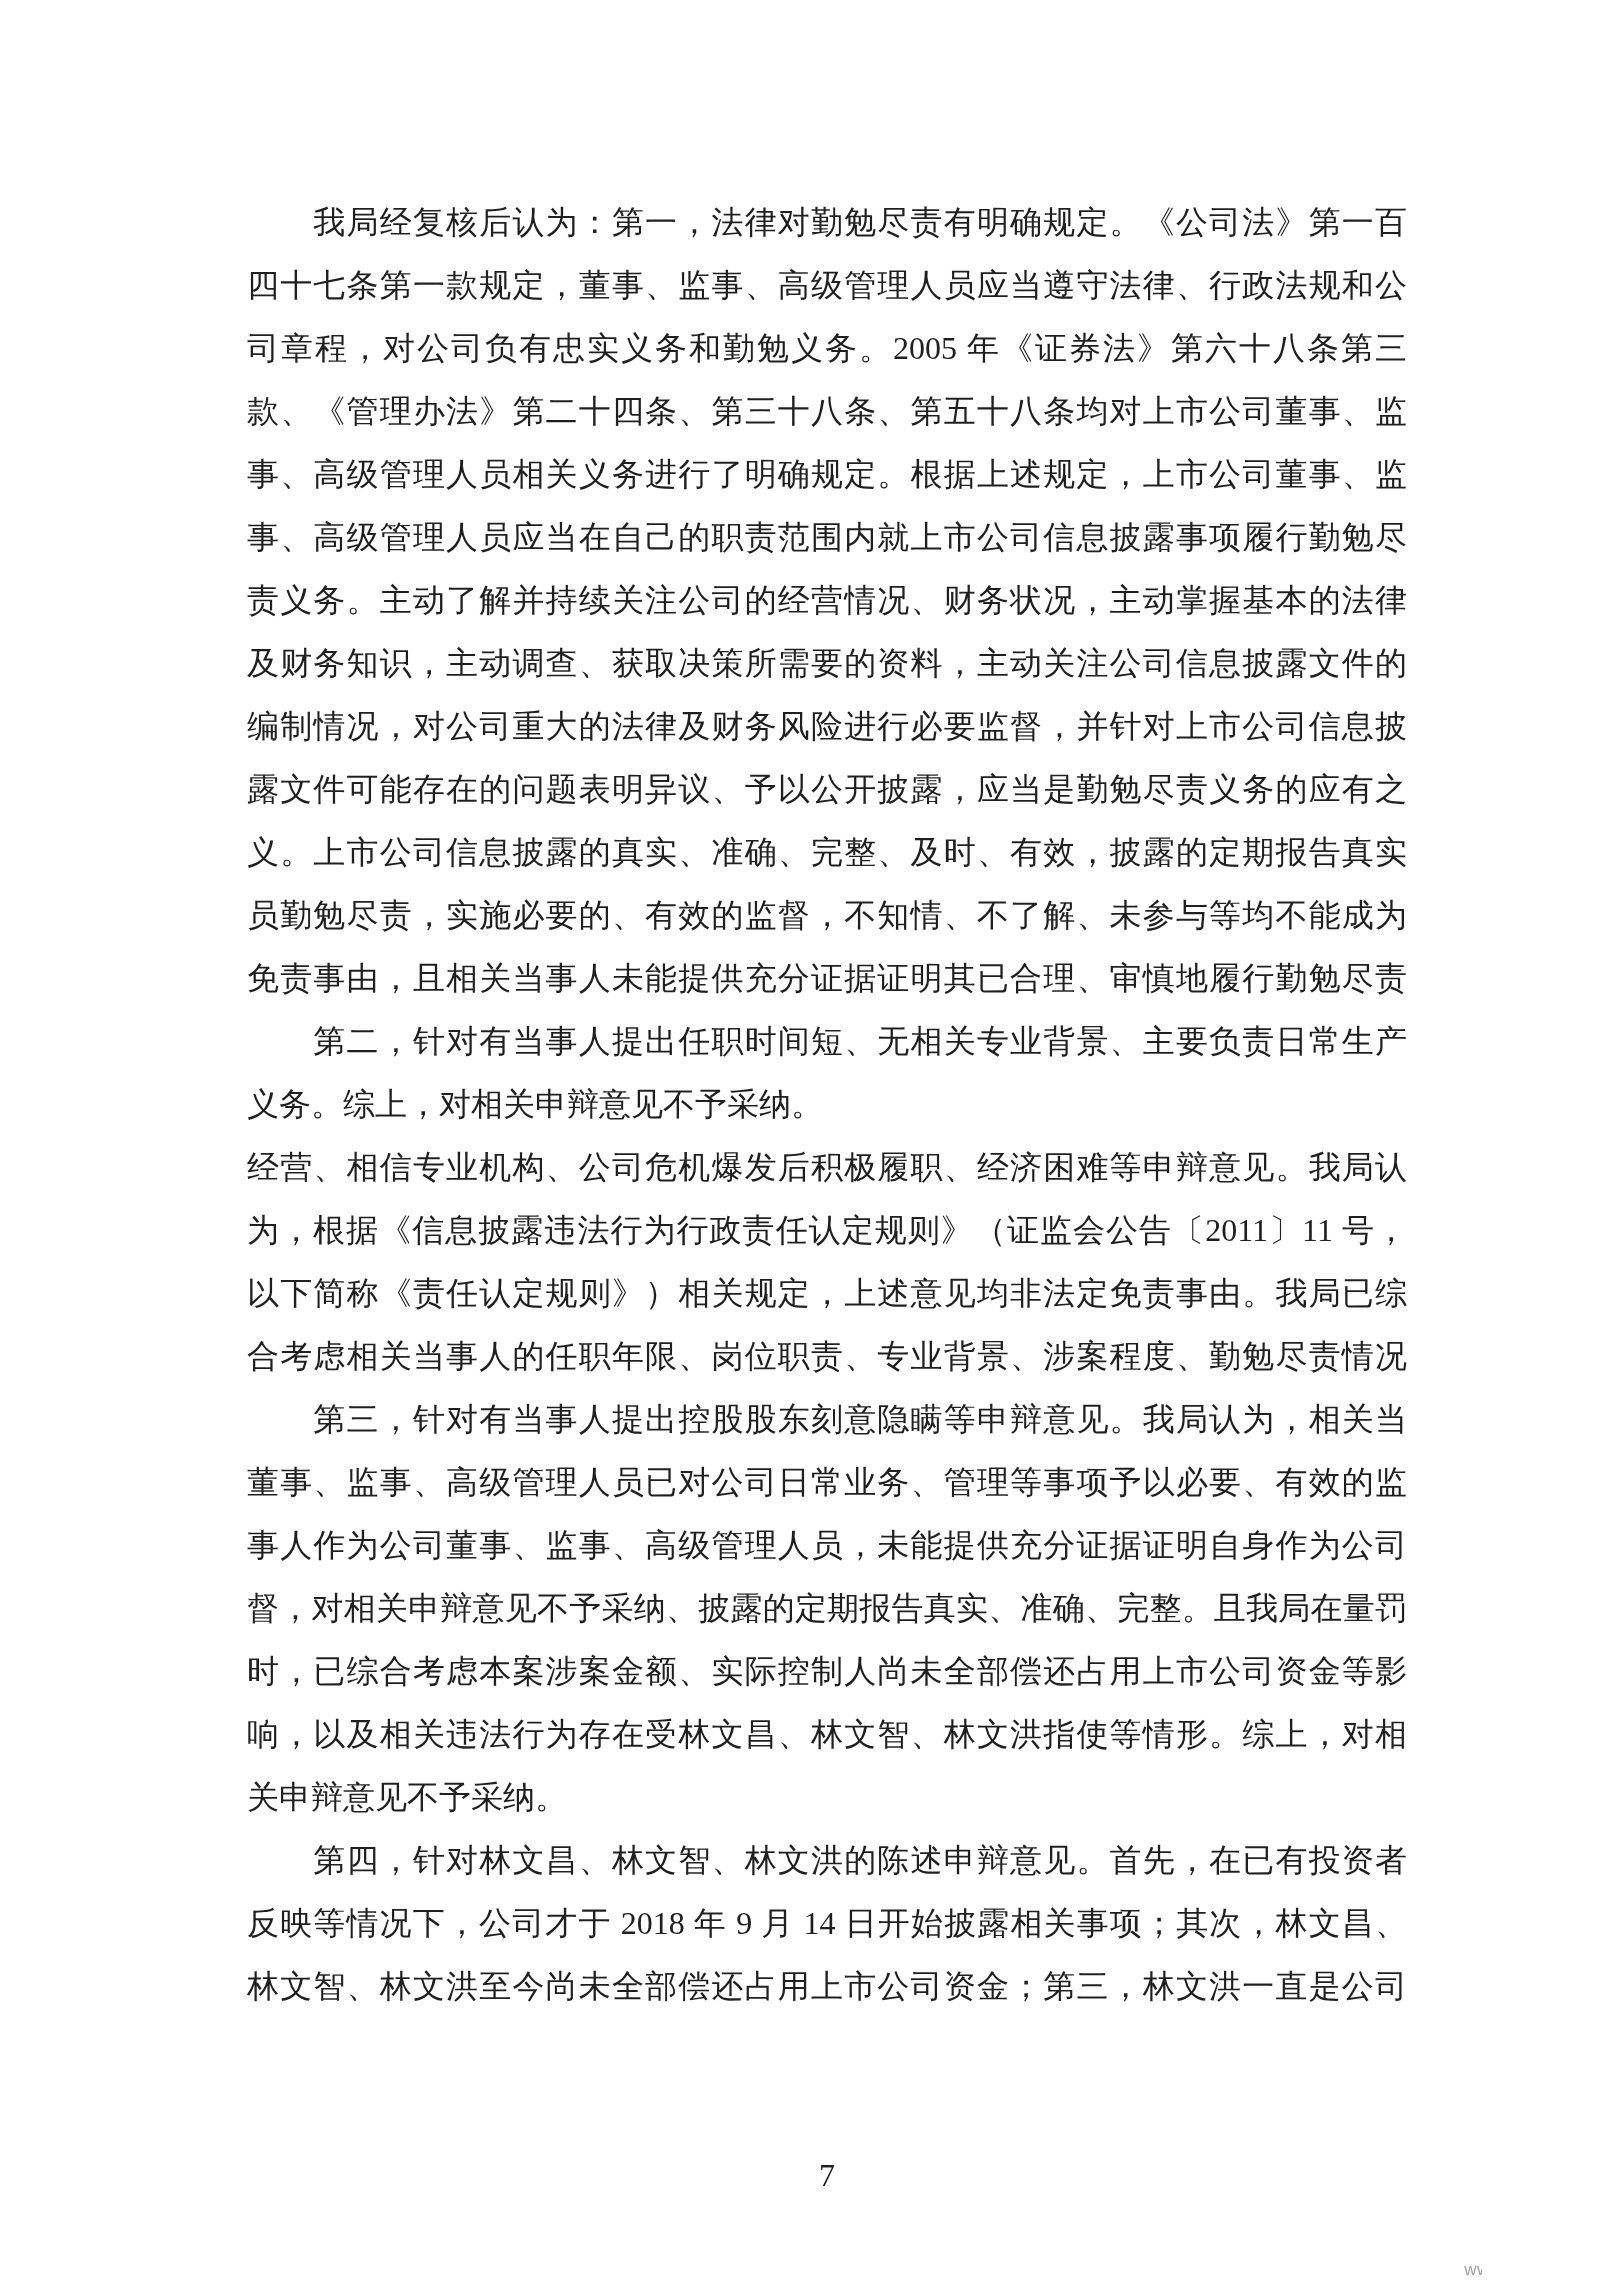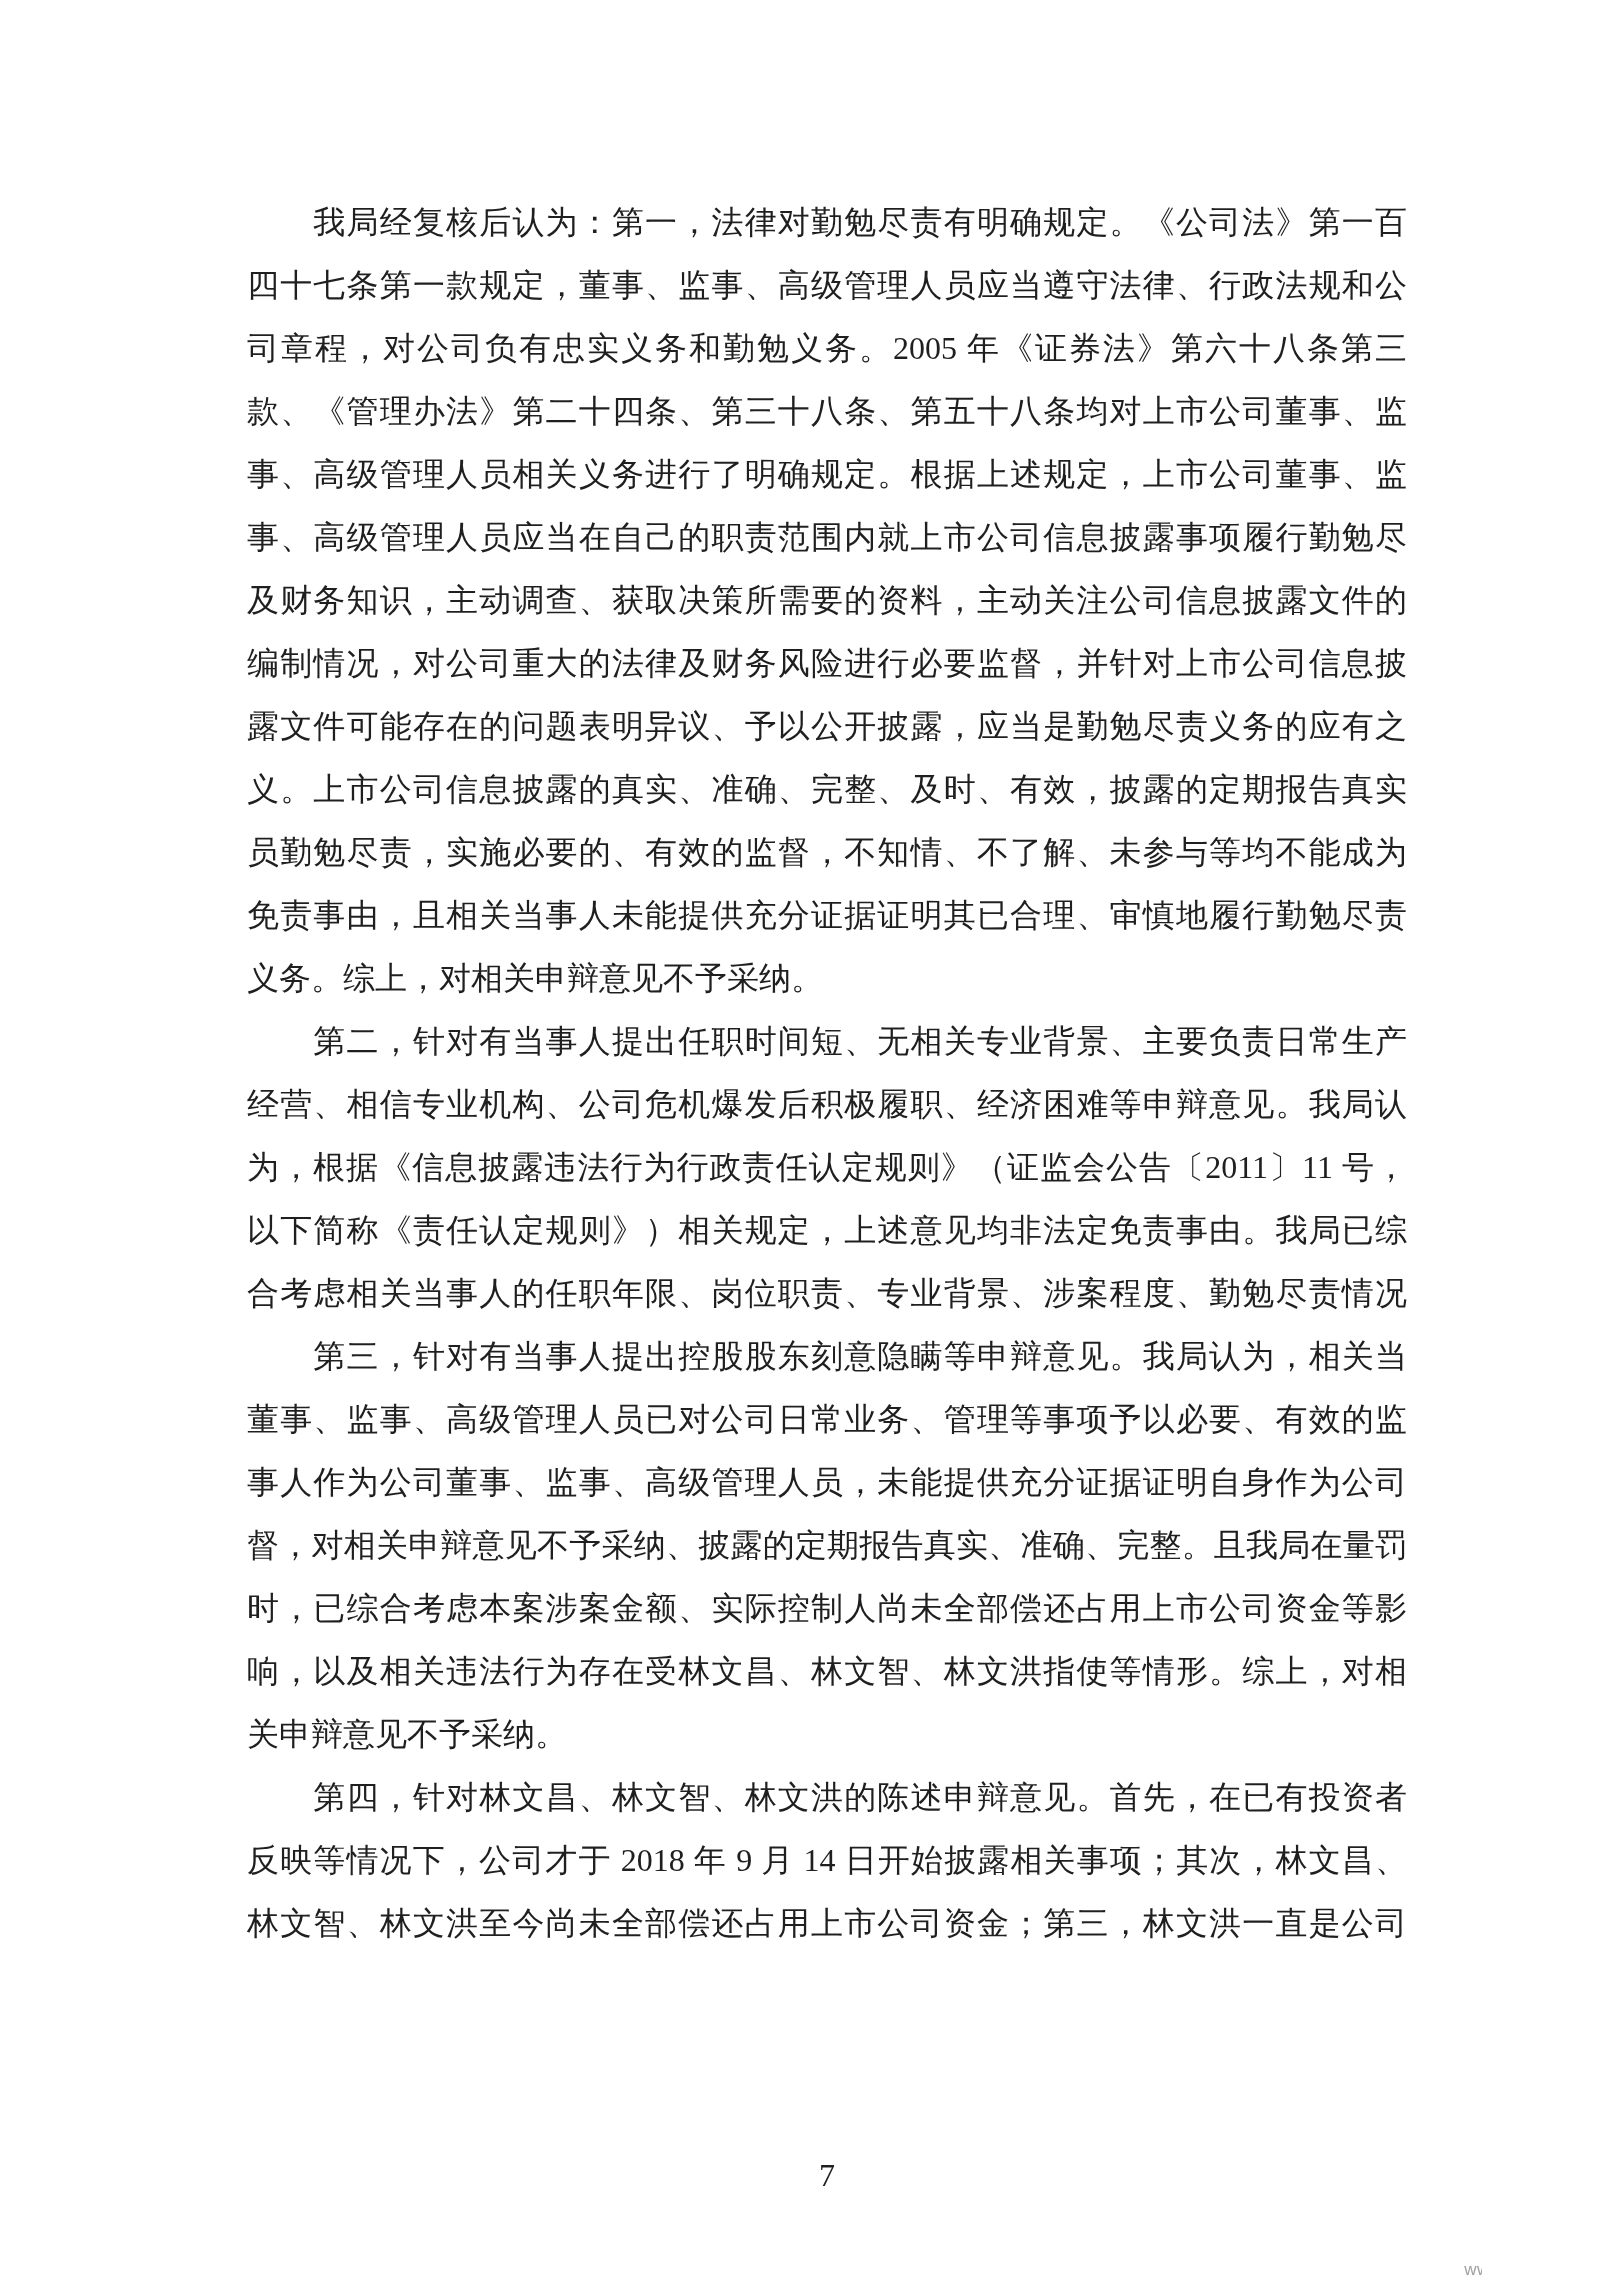--- a/index.html
+++ b/index.html
@@ -84,28 +84,29 @@
 
 <div class="page">
 
   <div class="text-block">
       <div class="line">　　我局经复核后认为：第一，法律对勤勉尽责有明确规定。《公司法》第一百</div>
       <div class="line">四十七条第一款规定，董事、监事、高级管理人员应当遵守法律、行政法规和公</div>
       <div class="line">司章程，对公司负有忠实义务和勤勉义务。2005 年《证券法》第六十八条第三</div>
       <div class="line">款、《管理办法》第二十四条、第三十八条、第五十八条均对上市公司董事、监</div>
       <div class="line">事、高级管理人员相关义务进行了明确规定。根据上述规定，上市公司董事、监</div>
       <div class="line">事、高级管理人员应当在自己的职责范围内就上市公司信息披露事项履行勤勉尽</div>
+      <div class="line">责义务。主动了解并持续关注公司的经营情况、财务状况，主动掌握基本的法律</div>
       <div class="line">及财务知识，主动调查、获取决策所需要的资料，主动关注公司信息披露文件的</div>
       <div class="line">编制情况，对公司重大的法律及财务风险进行必要监督，并针对上市公司信息披</div>
       <div class="line">露文件可能存在的问题表明异议、予以公开披露，应当是勤勉尽责义务的应有之</div>
       <div class="line">义。上市公司信息披露的真实、准确、完整、及时、有效，披露的定期报告真实</div>
       <div class="line">员勤勉尽责，实施必要的、有效的监督，不知情、不了解、未参与等均不能成为</div>
       <div class="line">免责事由，且相关当事人未能提供充分证据证明其已合理、审慎地履行勤勉尽责</div>
+      <div class="line">　　第二，针对有当事人提出任职时间短、无相关专业背景、主要负责日常生产</div>
       <div class="line end">义务。综上，对相关申辩意见不予采纳。</div>
-      <div class="line">　　第二，针对有当事人提出任职时间短、无相关专业背景、主要负责日常生产</div>
       <div class="line">经营、相信专业机构、公司危机爆发后积极履职、经济困难等申辩意见。我局认</div>
       <div class="line">为，根据《信息披露违法行为行政责任认定规则》（证监会公告〔2011〕11 号，</div>
       <div class="line">以下简称《责任认定规则》）相关规定，上述意见均非法定免责事由。我局已综</div>
       <div class="line">合考虑相关当事人的任职年限、岗位职责、专业背景、涉案程度、勤勉尽责情况</div>
       <div class="line">　　第三，针对有当事人提出控股股东刻意隐瞒等申辩意见。我局认为，相关当</div>
       <div class="line">董事、监事、高级管理人员已对公司日常业务、管理等事项予以必要、有效的监</div>
       <div class="line">事人作为公司董事、监事、高级管理人员，未能提供充分证据证明自身作为公司</div>
       <div class="line">督，对相关申辩意见不予采纳、披露的定期报告真实、准确、完整。且我局在量罚</div>
       <div class="line">时，已综合考虑本案涉案金额、实际控制人尚未全部偿还占用上市公司资金等影</div>
       <div class="line">响，以及相关违法行为存在受林文昌、林文智、林文洪指使等情形。综上，对相</div>

